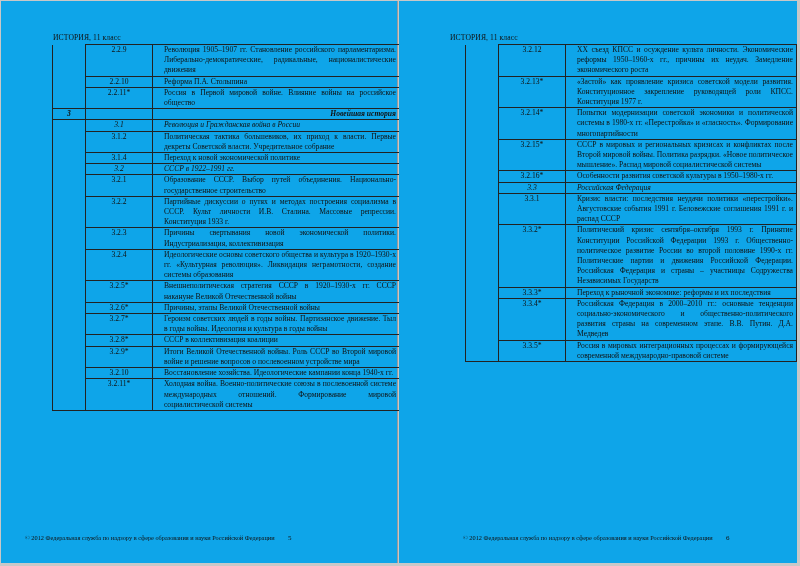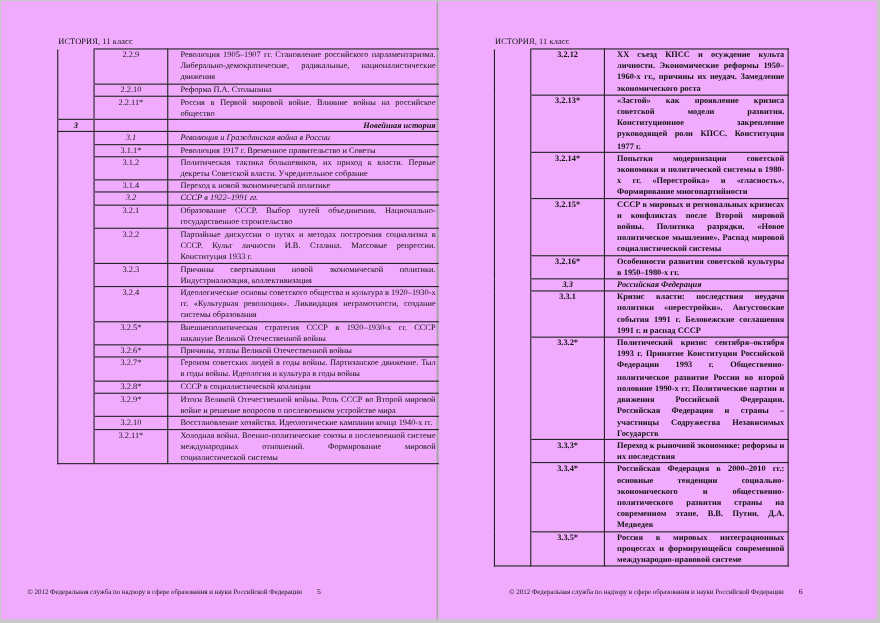--- a/index.html
+++ b/index.html
@@ -1,26 +1,26 @@
 <!DOCTYPE html>
 <html><head>
 <meta charset="utf-8">
 <style>
   html, body { margin:0; padding:0; }
   body { width:800px; height:566px; background:#c8c8c8; position:relative; overflow:hidden;
          font-family:"Liberation Serif", "DejaVu Serif", serif; color:#111; }
-  .page { position:absolute; top:1px; background:#f0abfc; height:562px; box-sizing:border-box; }
+  .page { position:absolute; top:1px; background:#0ea5e9; height:562px; box-sizing:border-box; }
   .page.left { left:1px; width:397px; border-right:1px solid #9a9a9a; }
   .page.right { left:399px; width:398px; }
   .runhead { position:absolute; top:32px; font-size:7.6px; letter-spacing:0.1px; }
   .page.left .runhead { left:52px; }
   .page.right .runhead { left:51px; }
   table.curr { position:absolute; top:43px; border-collapse:collapse; font-size:7.6px; line-height:10.2px; }
   .page.left table.curr { left:51px; width:348px; }
-  .page.right table.curr { left:50px; width:268px;font-weight:bold; }
+  .page.right table.curr { left:66px; width:332px; }
   table.curr td { border:1px solid #222; vertical-align:top; padding:0 3px 0 3px; }
   table.curr td.c0 { width:26px; text-align:center; font-weight:bold; font-style:italic; }
   table.curr td.c1 { width:60px; text-align:center; }
   table.curr td.c2 { text-align:justify;padding-left:11px; }
   table.curr tr.group td.c0 { border-top:1px solid #222; }
   table.curr td.blank { border-top:none; border-bottom:none; }
   tr.sec td.c1, tr.sec td.c2 { font-style:italic; }
   tr.part td.c2 { font-style:italic; font-weight:bold; text-align:right; }
   .footer { position:absolute; top:533px; font-size:6.3px; white-space:nowrap; }
   .page.left .footer { left:24px; }
@@ -54,25 +54,20 @@
           <td class="c1"></td>
           <td class="c2">Новейшая история</td>
         </tr>
         <tr class="sec">
           <td class="c0 blank" style="border-top: none;"></td>
           <td class="c1">3.1</td>
           <td class="c2">Революция и Гражданская война в России</td>
         </tr>
         <tr class="item">
           <td class="c0 blank"></td>
-          <td class="c1">3.1.1*</td>
-          <td class="c2">Революция 1917 г. Временное правительство и Советы</td>
-        </tr>
-        <tr class="item">
-          <td class="c0 blank"></td>
           <td class="c1">3.1.2</td>
           <td class="c2">Политическая тактика большевиков, их приход к власти. Первые декреты Советской власти. Учредительное собрание</td>
         </tr>
         <tr class="item">
           <td class="c0 blank"></td>
           <td class="c1">3.1.4</td>
           <td class="c2">Переход к новой экономической политике</td>
         </tr>
         <tr class="sec">
           <td class="c0 blank"></td>
@@ -110,21 +105,21 @@
           <td class="c2">Причины, этапы Великой Отечественной войны</td>
         </tr>
         <tr class="item">
           <td class="c0 blank"></td>
           <td class="c1">3.2.7*</td>
           <td class="c2">Героизм советских людей в годы войны. Партизанское движение. Тыл в годы войны. Идеология и культура в годы войны</td>
         </tr>
         <tr class="item">
           <td class="c0 blank"></td>
           <td class="c1">3.2.8*</td>
-          <td class="c2">СССР в социалистической коалиции</td>
+          <td class="c2">СССР в коллективизация коалиции</td>
         </tr>
         <tr class="item">
           <td class="c0 blank"></td>
           <td class="c1">3.2.9*</td>
           <td class="c2">Итоги Великой Отечественной войны. Роль СССР во Второй мировой войне и решение вопросов о послевоенном устройстве мира</td>
         </tr>
         <tr class="item">
           <td class="c0 blank"></td>
           <td class="c1">3.2.10</td>
           <td class="c2">Восстановление хозяйства. Идеологические кампании конца 1940-х гг.</td>

